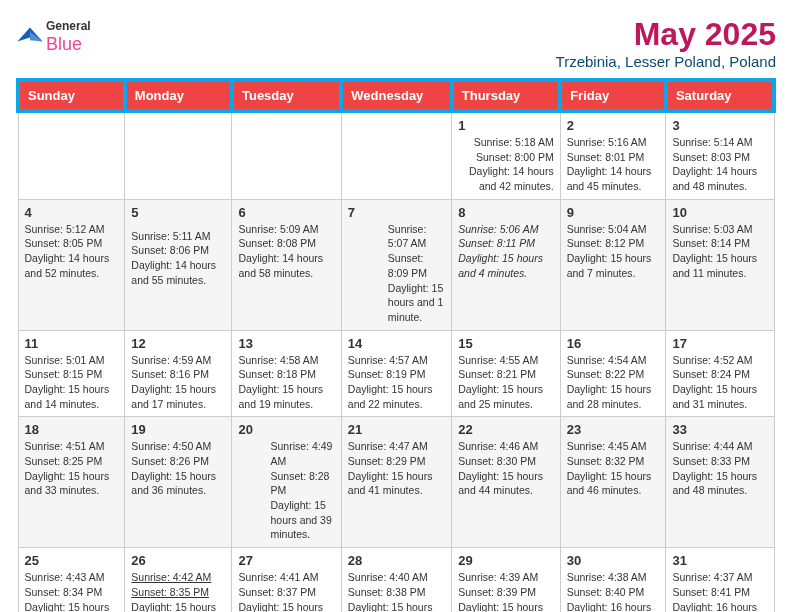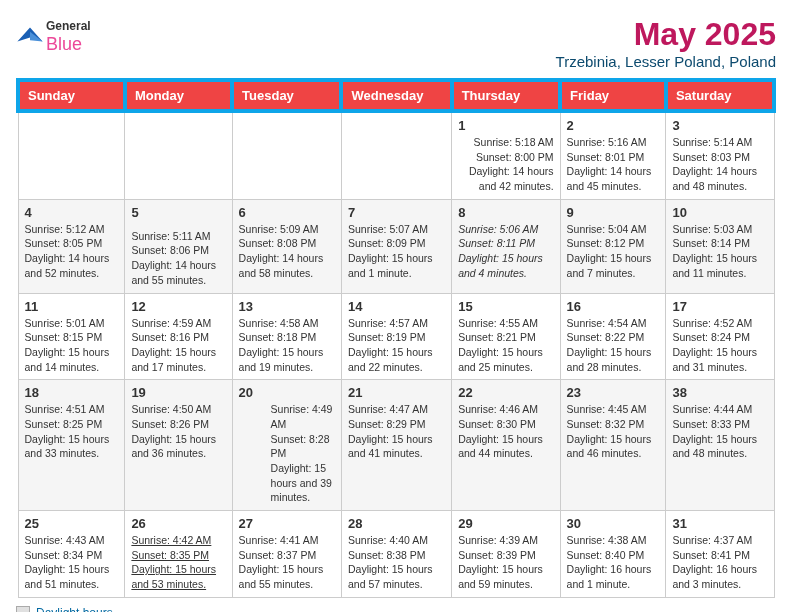--- a/index.html
+++ b/index.html
@@ -175,21 +175,21 @@
 Daylight: 14 hours and 55 minutes.</div>
         </td>
         <td>
           <div class="day-number">6</div>
           <div class="day-info" style="white-space: pre-line;">Sunrise: 5:09 AM
 Sunset: 8:08 PM
 Daylight: 14 hours and 58 minutes.</div>
         </td>
         <td>
           <div class="day-number">7</div>
-          <div class="day-info" style="white-space: pre-line;">Sunrise: 5:07 AM
+          <div class="day-info" style="white-space: pre-line; margin-left: 40px;">Sunrise: 5:07 AM
 Sunset: 8:09 PM
 Daylight: 15 hours and 1 minute.</div>
         </td>
         <td>
           <div class="day-number">8</div>
           <div class="day-info" style="white-space: pre-line; font-style: italic;">Sunrise: 5:06 AM
 Sunset: 8:11 PM
 Daylight: 15 hours and 4 minutes.</div>
         </td>
         <td>
@@ -280,21 +280,21 @@
 Sunset: 8:30 PM
 Daylight: 15 hours and 44 minutes.</div>
         </td>
         <td>
           <div class="day-number">23</div>
           <div class="day-info" style="white-space: pre-line;">Sunrise: 4:45 AM
 Sunset: 8:32 PM
 Daylight: 15 hours and 46 minutes.</div>
         </td>
         <td>
-          <div class="day-number">38</div>
+          <div class="day-number">33</div>
           <div class="day-info" style="white-space: pre-line;">Sunrise: 4:44 AM
 Sunset: 8:33 PM
 Daylight: 15 hours and 48 minutes.</div>
         </td>
       </tr>
       <tr>
         <td>
           <div class="day-number">25</div>
           <div class="day-info" style="white-space: pre-line;">Sunrise: 4:43 AM
 Sunset: 8:34 PM

